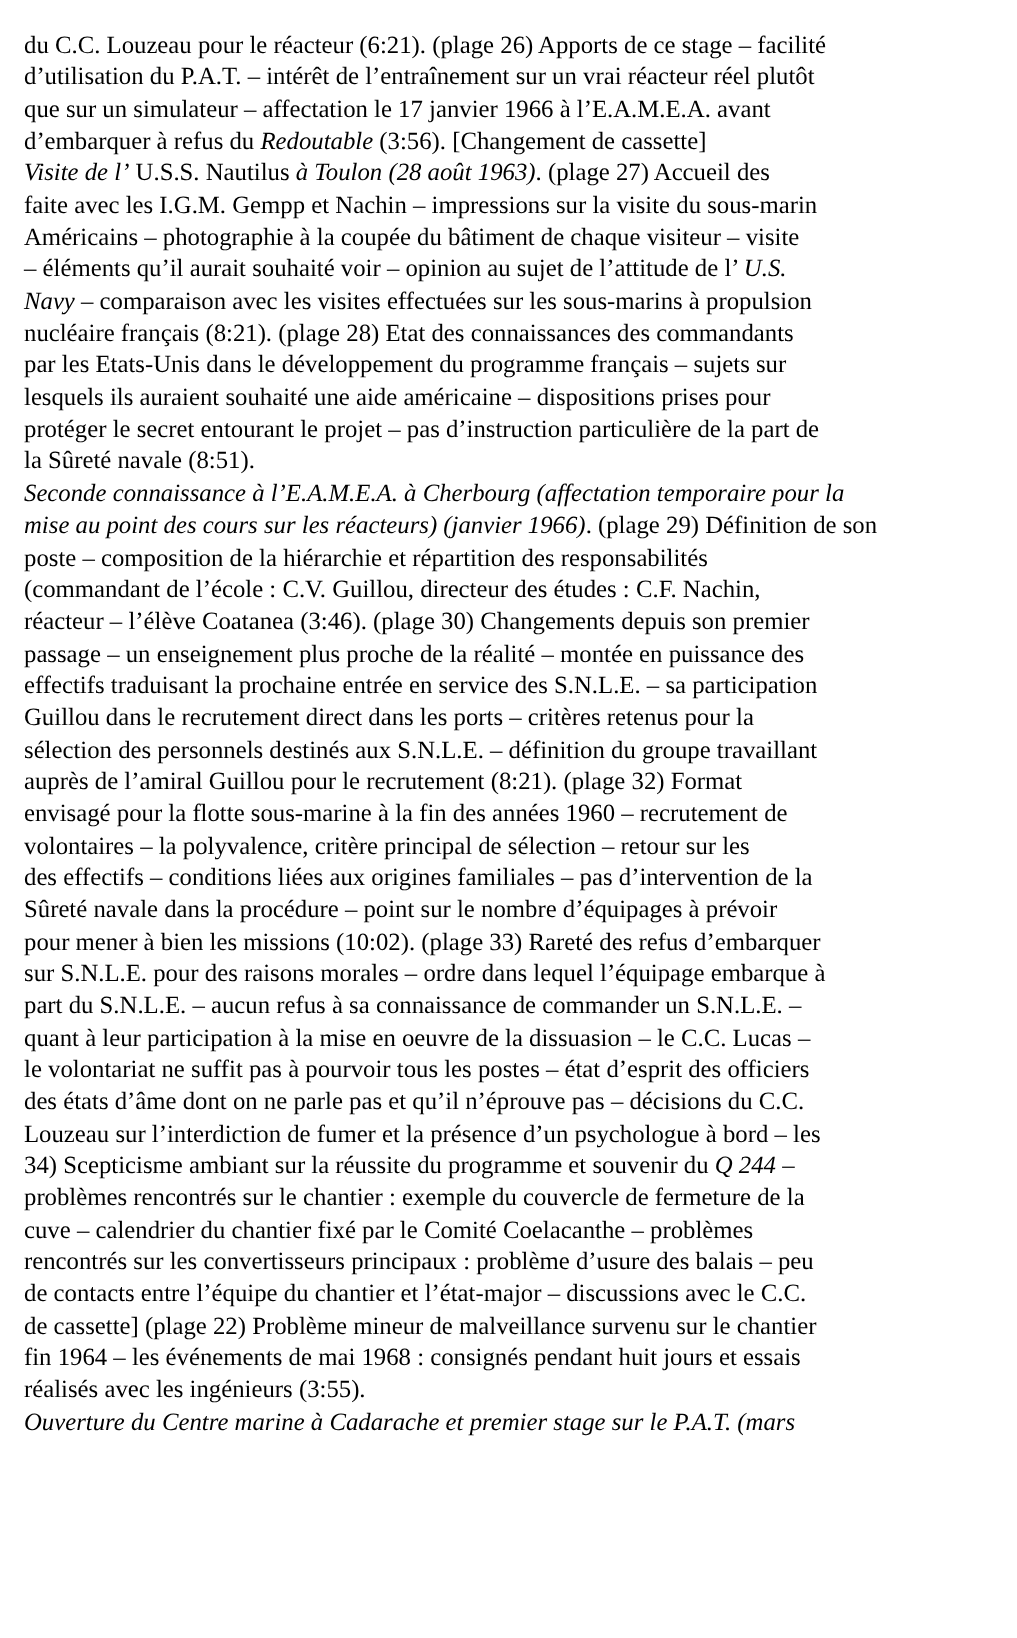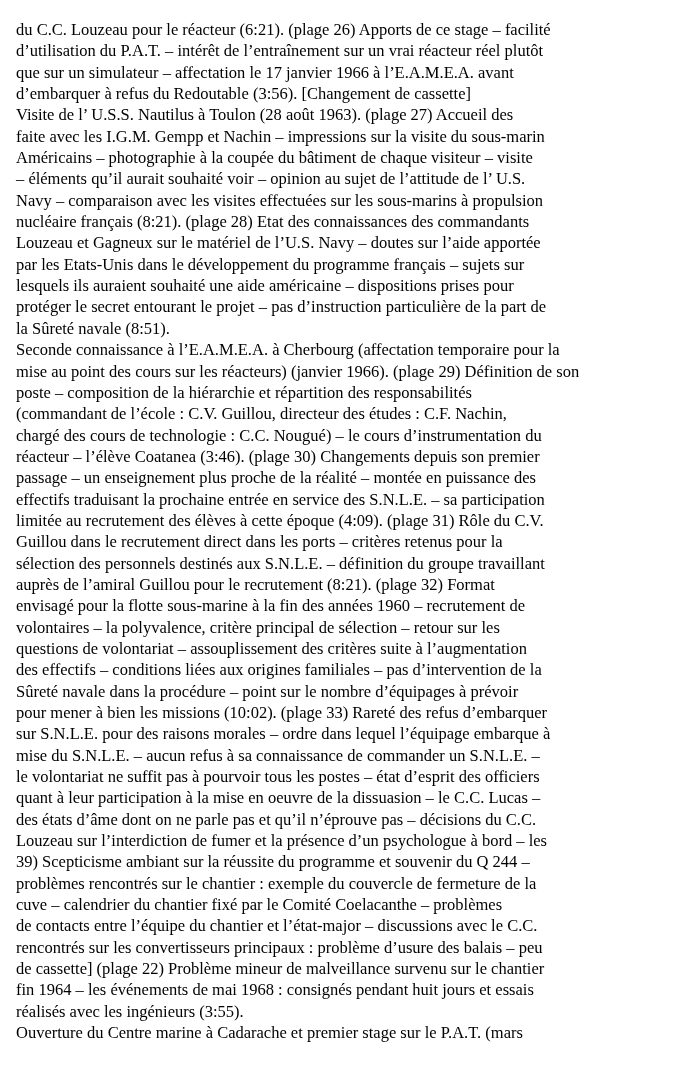--- a/index.html
+++ b/index.html
@@ -28,69 +28,66 @@
     width: 650px;
     font-family: "Liberation Serif", "DejaVu Serif", serif;
     font-size: 16.5px;
     line-height: 21.35px;
     color: #000000;
   }
   .line {
     white-space: pre;   
   }
   .it {
+    font-style: italic;
   }
 </style>
 </head>
 <body>
 
 <div class="page">
   <div class="text-block">
       <div class="line"><span class="">du C.C. Louzeau pour le réacteur (6:21). (plage 26) Apports de ce stage – facilité</span></div>
       <div class="line"><span class="">d’utilisation du P.A.T. – intérêt de l’entraînement sur un vrai réacteur réel plutôt</span></div>
       <div class="line"><span class="">que sur un simulateur – affectation le 17 janvier 1966 à l’E.A.M.E.A. avant</span></div>
       <div class="line"><span class="">d’embarquer à refus du </span><span class="it">Redoutable</span><span class=""> (3:56). [Changement de cassette]</span></div>
       <div class="line"><span class="it">Visite de l’</span><span class=""> U.S.S. Nautilus </span><span class="it">à Toulon (28 août 1963)</span><span class="">. (plage 27) Accueil des</span></div>
       <div class="line"><span class="">faite avec les I.G.M. Gempp et Nachin – impressions sur la visite du sous-marin</span></div>
       <div class="line"><span class="">Américains – photographie à la coupée du bâtiment de chaque visiteur – visite</span></div>
       <div class="line"><span class="">– éléments qu’il aurait souhaité voir – opinion au sujet de l’attitude de l’ </span><span class="it">U.S.</span></div>
       <div class="line"><span class="it">Navy</span><span class=""> – comparaison avec les visites effectuées sur les sous-marins à propulsion</span></div>
       <div class="line"><span class="">nucléaire français (8:21). (plage 28) Etat des connaissances des commandants</span></div>
-      <div class="line"><span class="">Louzeau et Gagneux sur le matériel de l’</span><span class="it">U.S. Navy</span><span class=""> – doutes sur l’aide apportée</span></div>
       <div class="line"><span class="">par les Etats-Unis dans le développement du programme français – sujets sur</span></div>
       <div class="line"><span class="">lesquels ils auraient souhaité une aide américaine – dispositions prises pour</span></div>
       <div class="line"><span class="">protéger le secret entourant le projet – pas d’instruction particulière de la part de</span></div>
       <div class="line"><span class="">la Sûreté navale (8:51).</span></div>
       <div class="line"><span class="it">Seconde connaissance à l’E.A.M.E.A. à Cherbourg (affectation temporaire pour la</span></div>
       <div class="line"><span class="it">mise au point des cours sur les réacteurs) (janvier 1966)</span><span class="">. (plage 29) Définition de son</span></div>
       <div class="line"><span class="">poste – composition de la hiérarchie et répartition des responsabilités</span></div>
       <div class="line"><span class="">(commandant de l’école : C.V. Guillou, directeur des études : C.F. Nachin,</span></div>
-      <div class="line"><span class="">chargé des cours de technologie : C.C. Nougué) – le cours d’instrumentation du</span></div>
       <div class="line"><span class="">réacteur – l’élève Coatanea (3:46). (plage 30) Changements depuis son premier</span></div>
       <div class="line"><span class="">passage – un enseignement plus proche de la réalité – montée en puissance des</span></div>
       <div class="line"><span class="">effectifs traduisant la prochaine entrée en service des S.N.L.E. – sa participation</span></div>
-      <div class="line"><span class="">limitée au recrutement des élèves à cette époque (4:09). (plage 31) Rôle du C.V.</span></div>
       <div class="line"><span class="">Guillou dans le recrutement direct dans les ports – critères retenus pour la</span></div>
       <div class="line"><span class="">sélection des personnels destinés aux S.N.L.E. – définition du groupe travaillant</span></div>
       <div class="line"><span class="">auprès de l’amiral Guillou pour le recrutement (8:21). (plage 32) Format</span></div>
       <div class="line"><span class="">envisagé pour la flotte sous-marine à la fin des années 1960 – recrutement de</span></div>
       <div class="line"><span class="">volontaires – la polyvalence, critère principal de sélection – retour sur les</span></div>
-      <div class="line"><span class="">questions de volontariat – assouplissement des critères suite à l’augmentation</span></div>
       <div class="line"><span class="">des effectifs – conditions liées aux origines familiales – pas d’intervention de la</span></div>
       <div class="line"><span class="">Sûreté navale dans la procédure – point sur le nombre d’équipages à prévoir</span></div>
       <div class="line"><span class="">pour mener à bien les missions (10:02). (plage 33) Rareté des refus d’embarquer</span></div>
       <div class="line"><span class="">sur S.N.L.E. pour des raisons morales – ordre dans lequel l’équipage embarque à</span></div>
-      <div class="line"><span class="">mise du S.N.L.E. – aucun refus à sa connaissance de commander un S.N.L.E. –</span></div>
+      <div class="line"><span class="">part du S.N.L.E. – aucun refus à sa connaissance de commander un S.N.L.E. –</span></div>
+      <div class="line"><span class="">quant à leur participation à la mise en oeuvre de la dissuasion – le C.C. Lucas –</span></div>
       <div class="line"><span class="">le volontariat ne suffit pas à pourvoir tous les postes – état d’esprit des officiers</span></div>
-      <div class="line"><span class="">quant à leur participation à la mise en oeuvre de la dissuasion – le C.C. Lucas –</span></div>
       <div class="line"><span class="">des états d’âme dont on ne parle pas et qu’il n’éprouve pas – décisions du C.C.</span></div>
       <div class="line"><span class="">Louzeau sur l’interdiction de fumer et la présence d’un psychologue à bord – les</span></div>
-      <div class="line"><span class="">39) Scepticisme ambiant sur la réussite du programme et souvenir du </span><span class="it">Q 244</span><span class=""> –</span></div>
+      <div class="line"><span class="">34) Scepticisme ambiant sur la réussite du programme et souvenir du </span><span class="it">Q 244</span><span class=""> –</span></div>
       <div class="line"><span class="">problèmes rencontrés sur le chantier : exemple du couvercle de fermeture de la</span></div>
       <div class="line"><span class="">cuve – calendrier du chantier fixé par le Comité Coelacanthe – problèmes</span></div>
+      <div class="line"><span class="">rencontrés sur les convertisseurs principaux : problème d’usure des balais – peu</span></div>
       <div class="line"><span class="">de contacts entre l’équipe du chantier et l’état-major – discussions avec le C.C.</span></div>
-      <div class="line"><span class="">rencontrés sur les convertisseurs principaux : problème d’usure des balais – peu</span></div>
       <div class="line"><span class="">de cassette] (plage 22) Problème mineur de malveillance survenu sur le chantier</span></div>
       <div class="line"><span class="">fin 1964 – les événements de mai 1968 : consignés pendant huit jours et essais</span></div>
       <div class="line"><span class="">réalisés avec les ingénieurs (3:55).</span></div>
       <div class="line"><span class="it">Ouverture du Centre marine à Cadarache et premier stage sur le P.A.T. (mars</span></div>
     </div>
 </div>
 
 </body></html>

